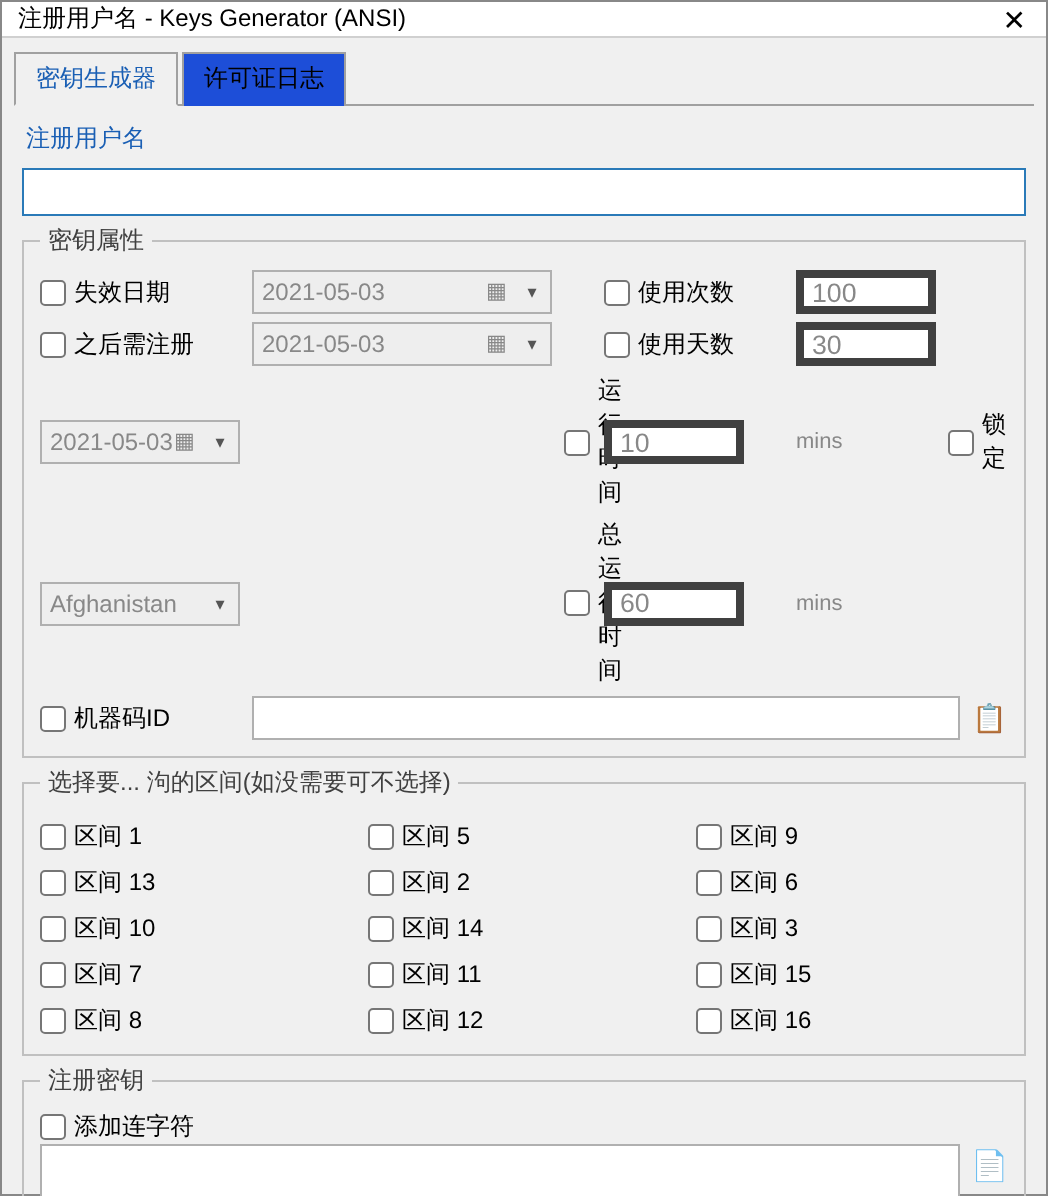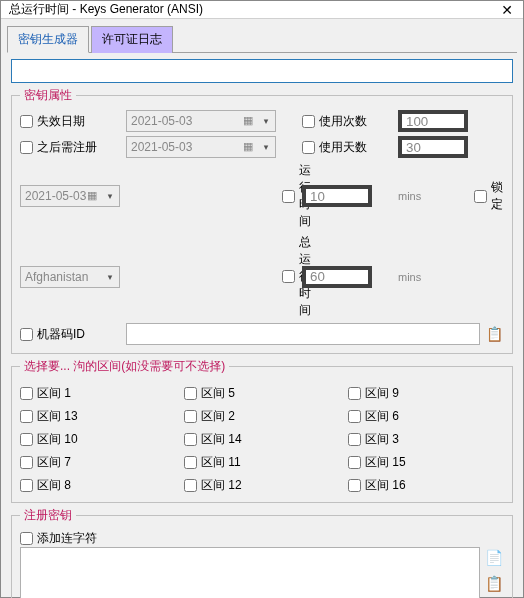--- a/index.html
+++ b/index.html
@@ -15,26 +15,26 @@
   .window { width: 524px; height: 598px; background: #f0f0f0; border: 1px solid #888; display: flex; flex-direction: column; }
   .titlebar {
     height: 22px; background: #fff; display: flex; align-items: center;
     justify-content: space-between; padding: 0 6px 0 8px; border-bottom: 1px solid #d0d0d0;
   }
   .titlebar-title { font-size: 12px; }
   .close-x { font-size: 14px; font-family: Arial; cursor: default; padding: 0 4px; }
   .tabs { display:flex; gap:0; padding: 6px 6px 0 6px; }
   .tab {
     padding: 4px 10px; border:1px solid #a0a0a0; border-bottom:none;
-    background:#c4b5fd; margin-right:2px; position:relative; top:1px;
+    background:#1d4ed8; margin-right:2px; position:relative; top:1px;
   }
   .tab.active { background:#f0f0f0; border-bottom:1px solid #f0f0f0; color:#1a5fb4; }
   .tab-body { border-top:1px solid #a0a0a0; margin:0 6px 6px 6px; padding:6px 4px 4px 4px; flex:1; display:flex; flex-direction:column; gap:4px; }
   fieldset { border:1px solid #c0c0c0; margin:0; padding:6px 8px 8px 8px; }
-  legend { padding:0 4px; color:#be185d;margin-top:12px; }
+  legend { padding:0 4px; color:#404040;margin-top:12px; }
   .section-label { color:#1a5fb4; margin:2px 0 2px 2px; }
   .username-input {
     width:100%; height:24px; border:1px solid #2a7ab8; padding:2px 4px;
     background:#fff;
   }
   .props-grid { display:grid; grid-template-columns: 100px 150px 14px 90px 70px auto; row-gap:4px; column-gap:6px; align-items:center; }
   .chk { display:flex; align-items:center; gap:4px; }
   .chk input { margin:0; }
   .date-combo, .text-combo {
     height:22px; border:1px solid #b0b0b0; background:#fff; padding:0 18px 0 4px;
@@ -62,31 +62,32 @@
     display:flex; align-items:center; justify-content:center; cursor:default;
   }
   .btn.primary { border:2px solid #3a6ea5; background:#e8f0fb; font-weight:600; }
 </style>
 </head>
 <body>
 
 <div class="window">
 
   <div class="titlebar">
-    <span class="titlebar-title">总运行时间  - Keys Generator (ANSI)</span>
+    <span class="titlebar-title">注册用户名  - Keys Generator (ANSI)</span>
     <span class="close-x">✕</span>
   </div>
 
   <div class="tabs">
     <div class="tab active">密钥生成器</div>
     <div class="tab">许可证日志</div>
   </div>
 
   <div class="tab-body">
 
+    <div class="section-label">注册用户名</div>
     <input class="username-input" type="text" value="" style="">
 
     <fieldset>
       <legend>密钥属性</legend>
 
       <div class="props-grid">
 
         <label class="chk">
             <input type="checkbox" style="">
             <span>失效日期</span>

